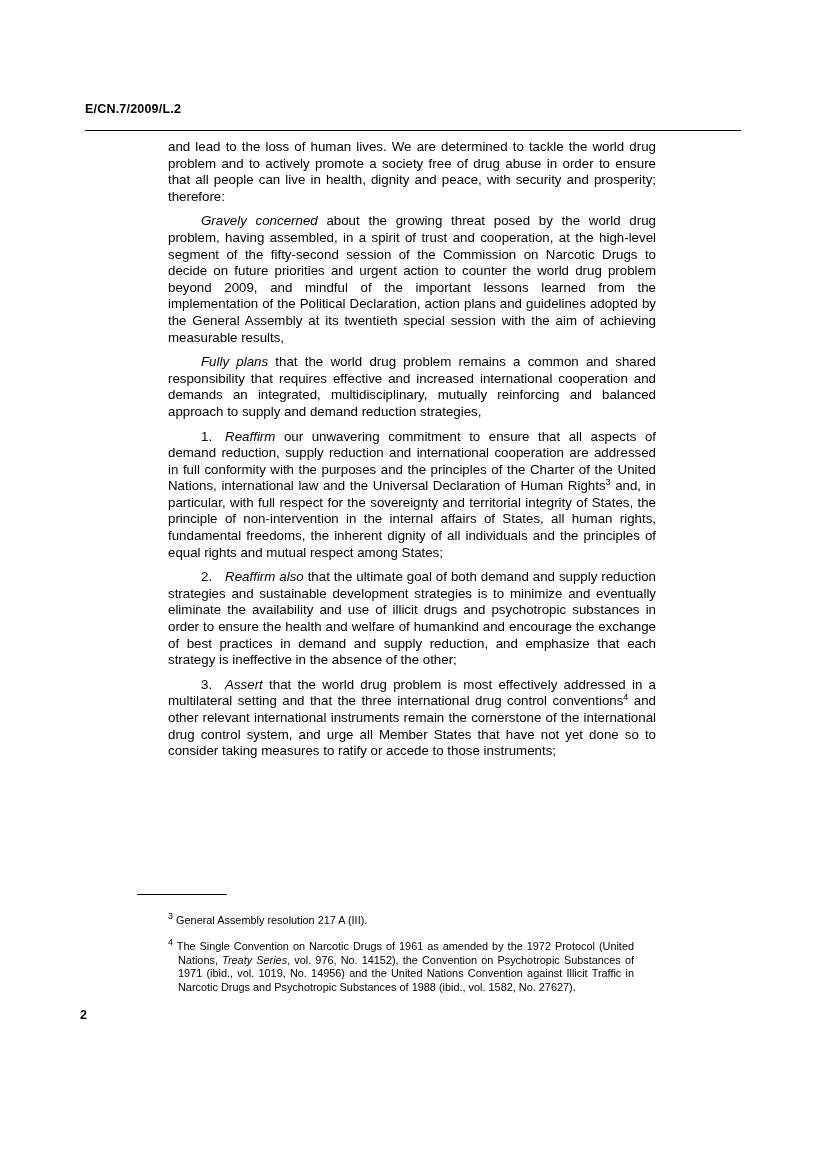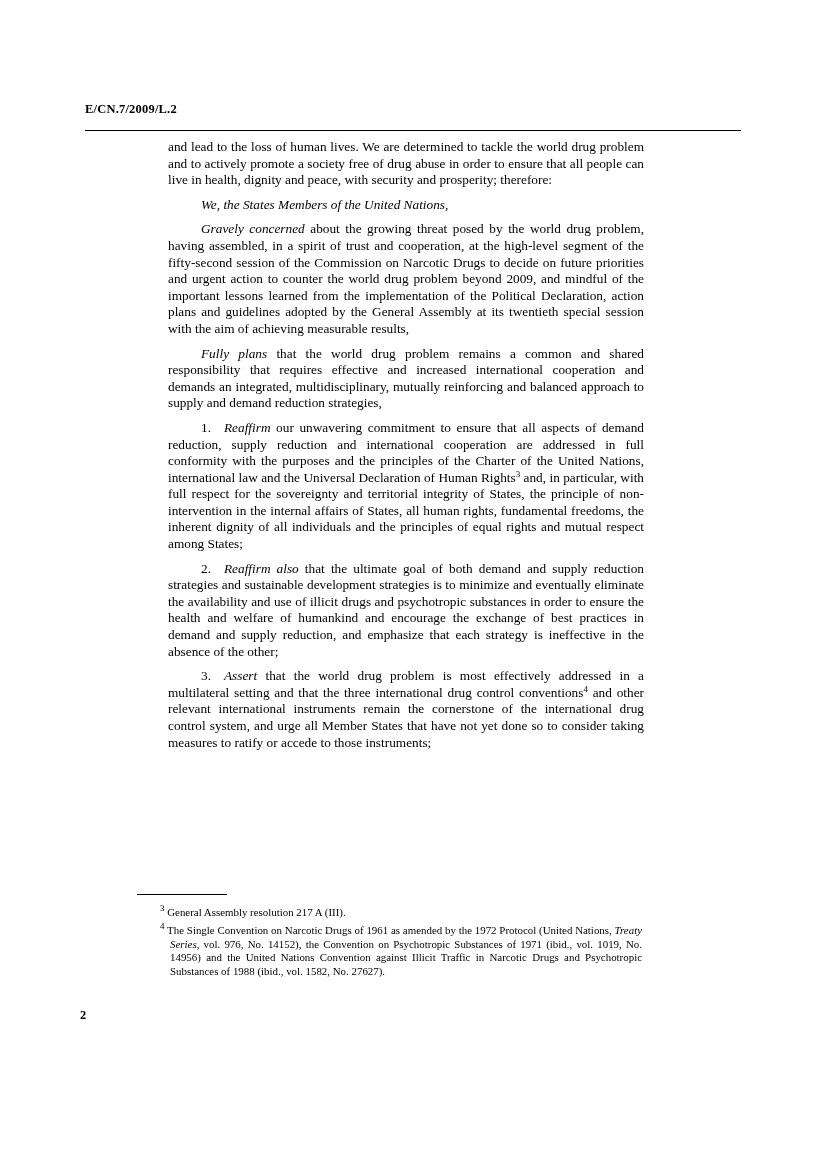--- a/index.html
+++ b/index.html
@@ -5,21 +5,21 @@
   html, body {
     margin: 0;
     padding: 0;
     background: #ffffff;
   }
   .page {
     position: relative;
     width: 826px;
     height: 1040px;
     background: #ffffff;
-    font-family: Liberation Serif, serif;
+    font-family: Liberation Sans, sans-serif;
     color: #000000;
     overflow: hidden;
   }
   .doc-symbol {
     position: absolute;
     left: 85px;
     top: 102px;
     font-size: 12.5px;
     font-weight: bold;
     letter-spacing: 0.2px;
@@ -34,21 +34,21 @@
   .content {
     position: absolute;
     left: 168px;
     top: 139px;
     width: 492px;
     font-size: 13.3px;
     line-height: 16.6px;
     text-align: justify;
   }
   .content p {
-    margin: 0 16px 8px 0;
+    margin: 0 4px 8px 0;
   }
   .indent {
     text-indent: 33px;
   }
   .italic {
     font-style: italic;
   }
   .pnum {
     margin-right: 13px;
   }
@@ -66,21 +66,21 @@
   .footnotes {
     position: absolute;
     left: 156px;
     top: 902px;
     width: 490px;
     font-size: 10.9px;
     line-height: 13.8px;
     text-align: justify;
   }
   .footnotes .fn {
-    margin: 4px;
+    margin: 12px;
     padding-left: 10px;
     text-indent: -10px;
   }
   .page-number {
     position: absolute;
     left: 80px;
     top: 1008px;
     font-size: 12.5px;
     font-weight: bold;
   }
@@ -91,21 +91,20 @@
 <div class="page">
 
   <div class="doc-symbol">E/CN.7/2009/L.2</div>
 
   <div class="header-rule"></div>
 
   <div class="content">
 
     <p><span>and lead to the loss of human lives. We are determined to tackle the world drug problem and to actively promote a society free of drug abuse in order to ensure that all people can live in health, dignity and peace, with security and prosperity; therefore:</span></p>
 
-    <p class="indent"><span class="italic">We, the States Members of the United Nations,</span></p>
 
     <p class="indent"><span class="italic">Gravely concerned</span><span> about the growing threat posed by the world drug problem, having assembled, in a spirit of trust and cooperation, at the high-level segment of the fifty-second session of the Commission on Narcotic Drugs to decide on future priorities and urgent action to counter the world drug problem beyond 2009, and mindful of the important lessons learned from the implementation of the Political Declaration, action plans and guidelines adopted by the General Assembly at its twentieth special session with the aim of achieving measurable results,</span></p>
 
     <p class="indent"><span class="italic">Fully plans</span><span> that the world drug problem remains a common and shared responsibility that requires effective and increased international cooperation and demands an integrated, multidisciplinary, mutually reinforcing and balanced approach to supply and demand reduction strategies,</span></p>
 
     <p class="indent"><span class="pnum">1.</span><span class="italic">Reaffirm</span><span> our unwavering commitment to ensure that all aspects of demand reduction, supply reduction and international cooperation are addressed in full conformity with the purposes and the principles of the Charter of the United Nations, international law and the Universal Declaration of Human Rights</span><sup>3</sup><span> and, in particular, with full respect for the sovereignty and territorial integrity of States, the principle of non-intervention in the internal affairs of States, all human rights, fundamental freedoms, the inherent dignity of all individuals and the principles of equal rights and mutual respect among States;</span></p>
 
     <p class="indent"><span class="pnum">2.</span><span class="italic">Reaffirm also</span><span> that the ultimate goal of both demand and supply reduction strategies and sustainable development strategies is to minimize and eventually eliminate the availability and use of illicit drugs and psychotropic substances in order to ensure the health and welfare of humankind and encourage the exchange of best practices in demand and supply reduction, and emphasize that each strategy is ineffective in the absence of the other;</span></p>
 
     <p class="indent"><span class="pnum">3.</span><span class="italic">Assert</span><span> that the world drug problem is most effectively addressed in a multilateral setting and that the three international drug control conventions</span><sup>4</sup><span> and other relevant international instruments remain the cornerstone of the international drug control system, and urge all Member States that have not yet done so to consider taking measures to ratify or accede to those instruments;</span></p>

